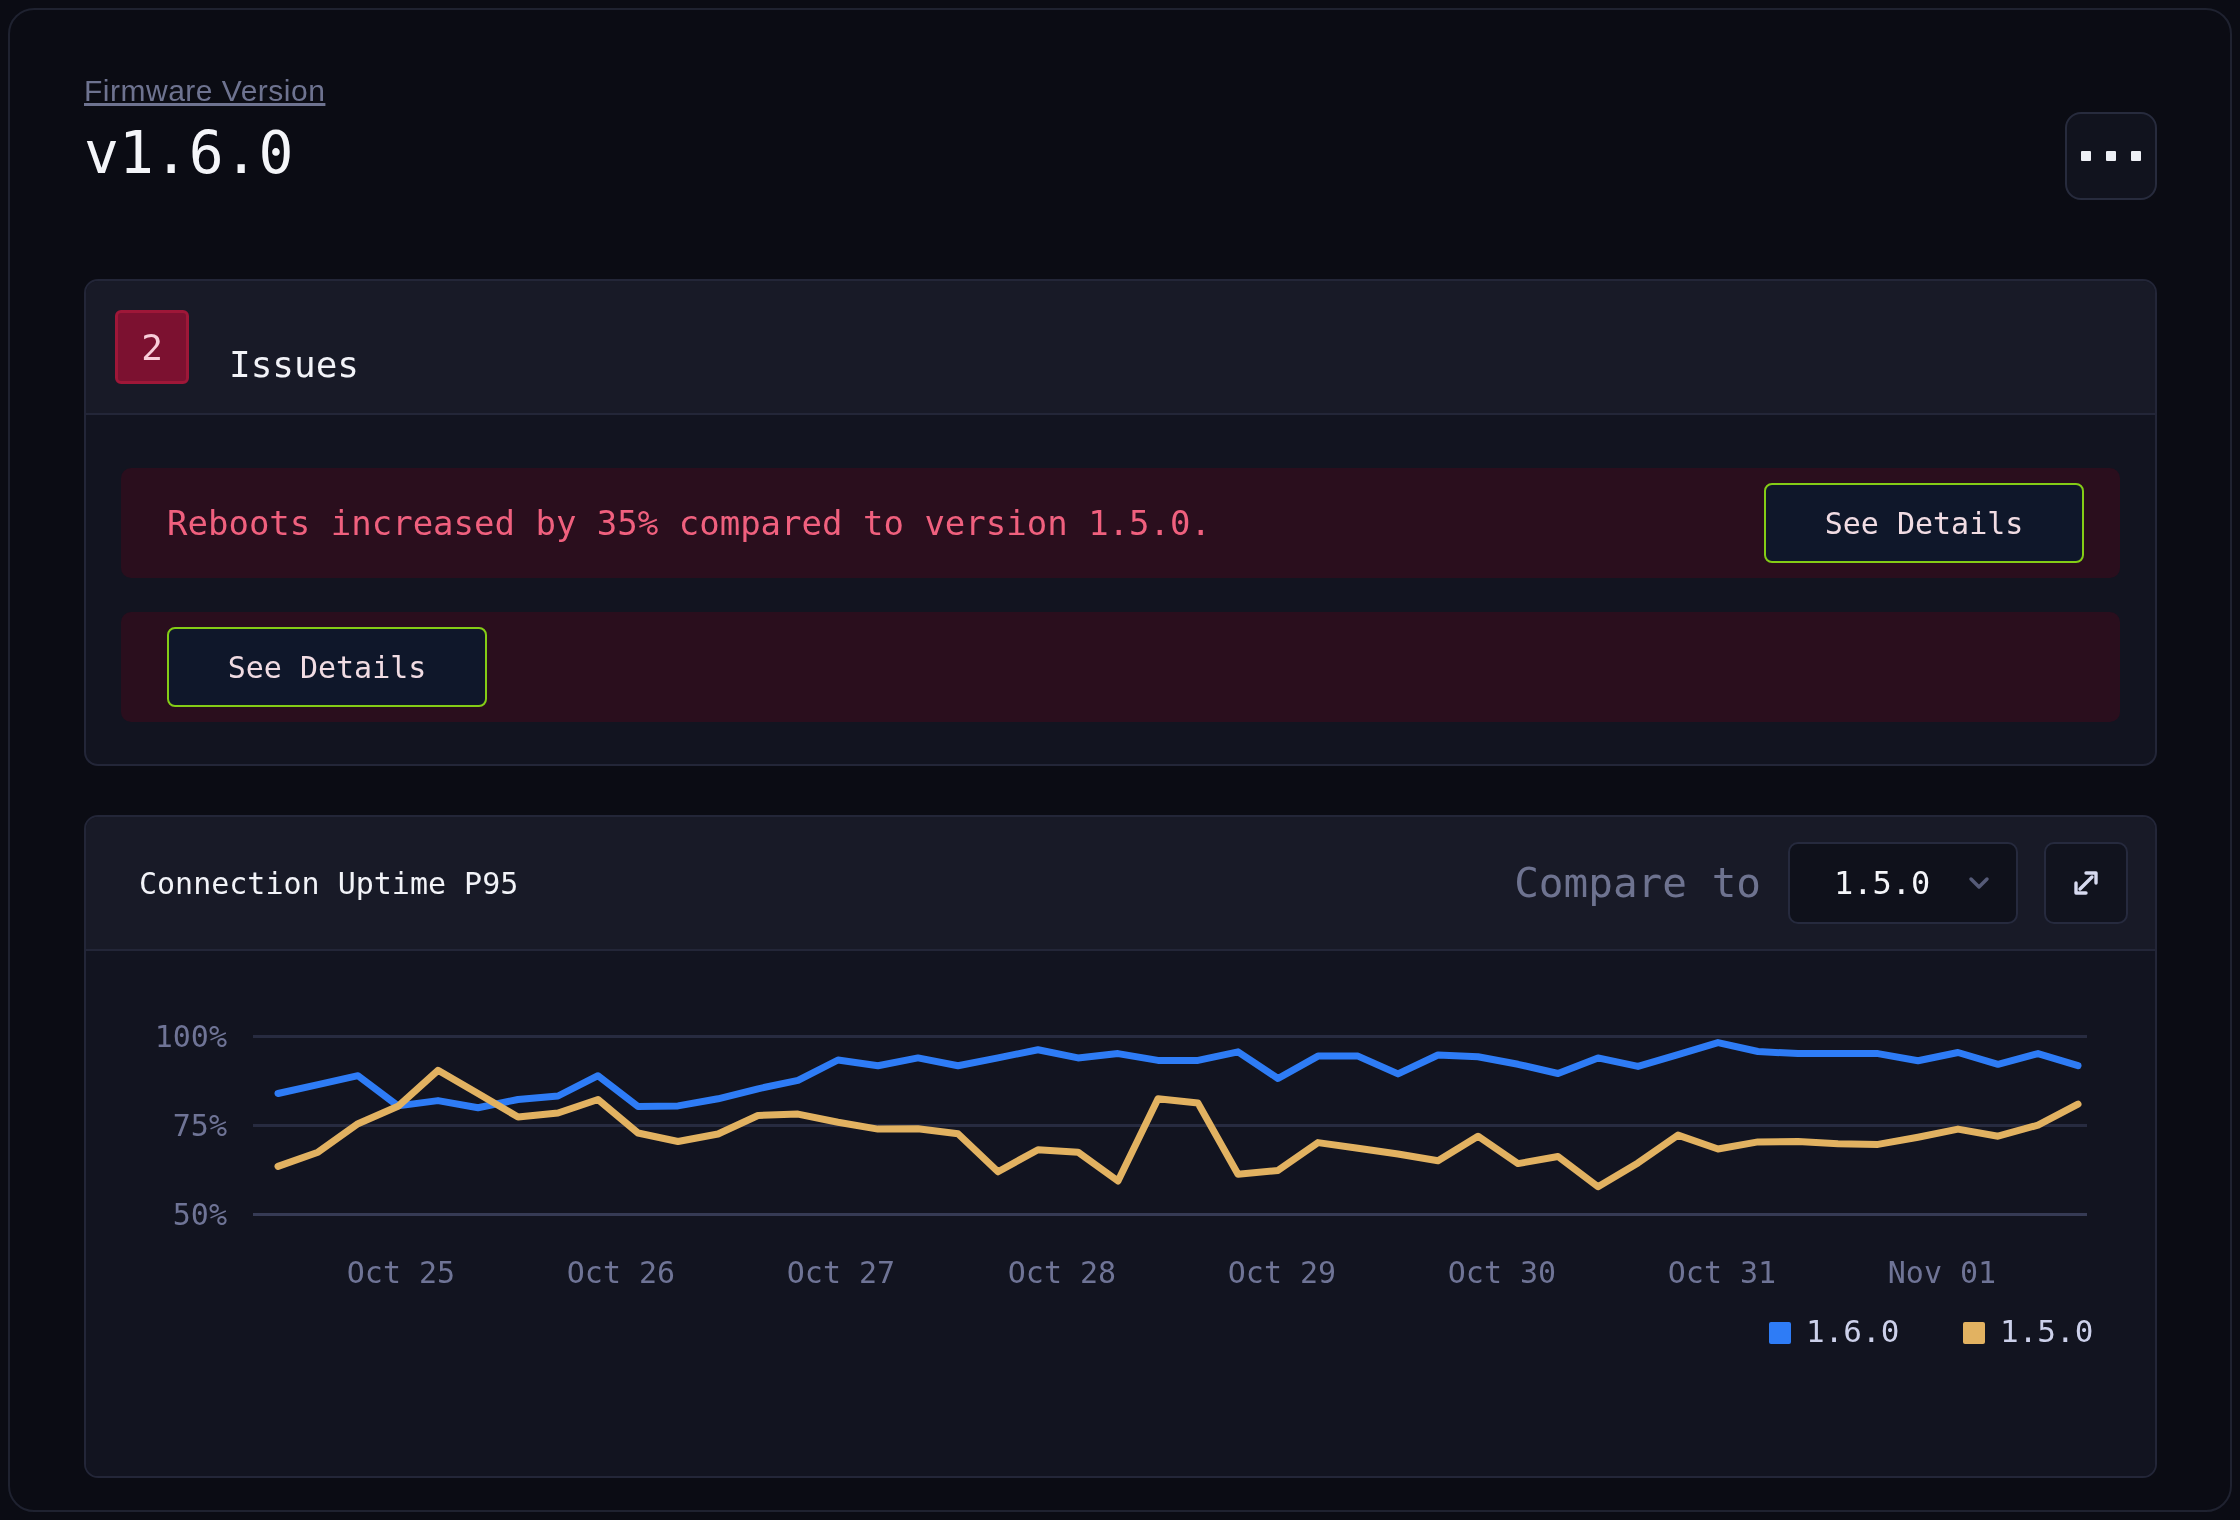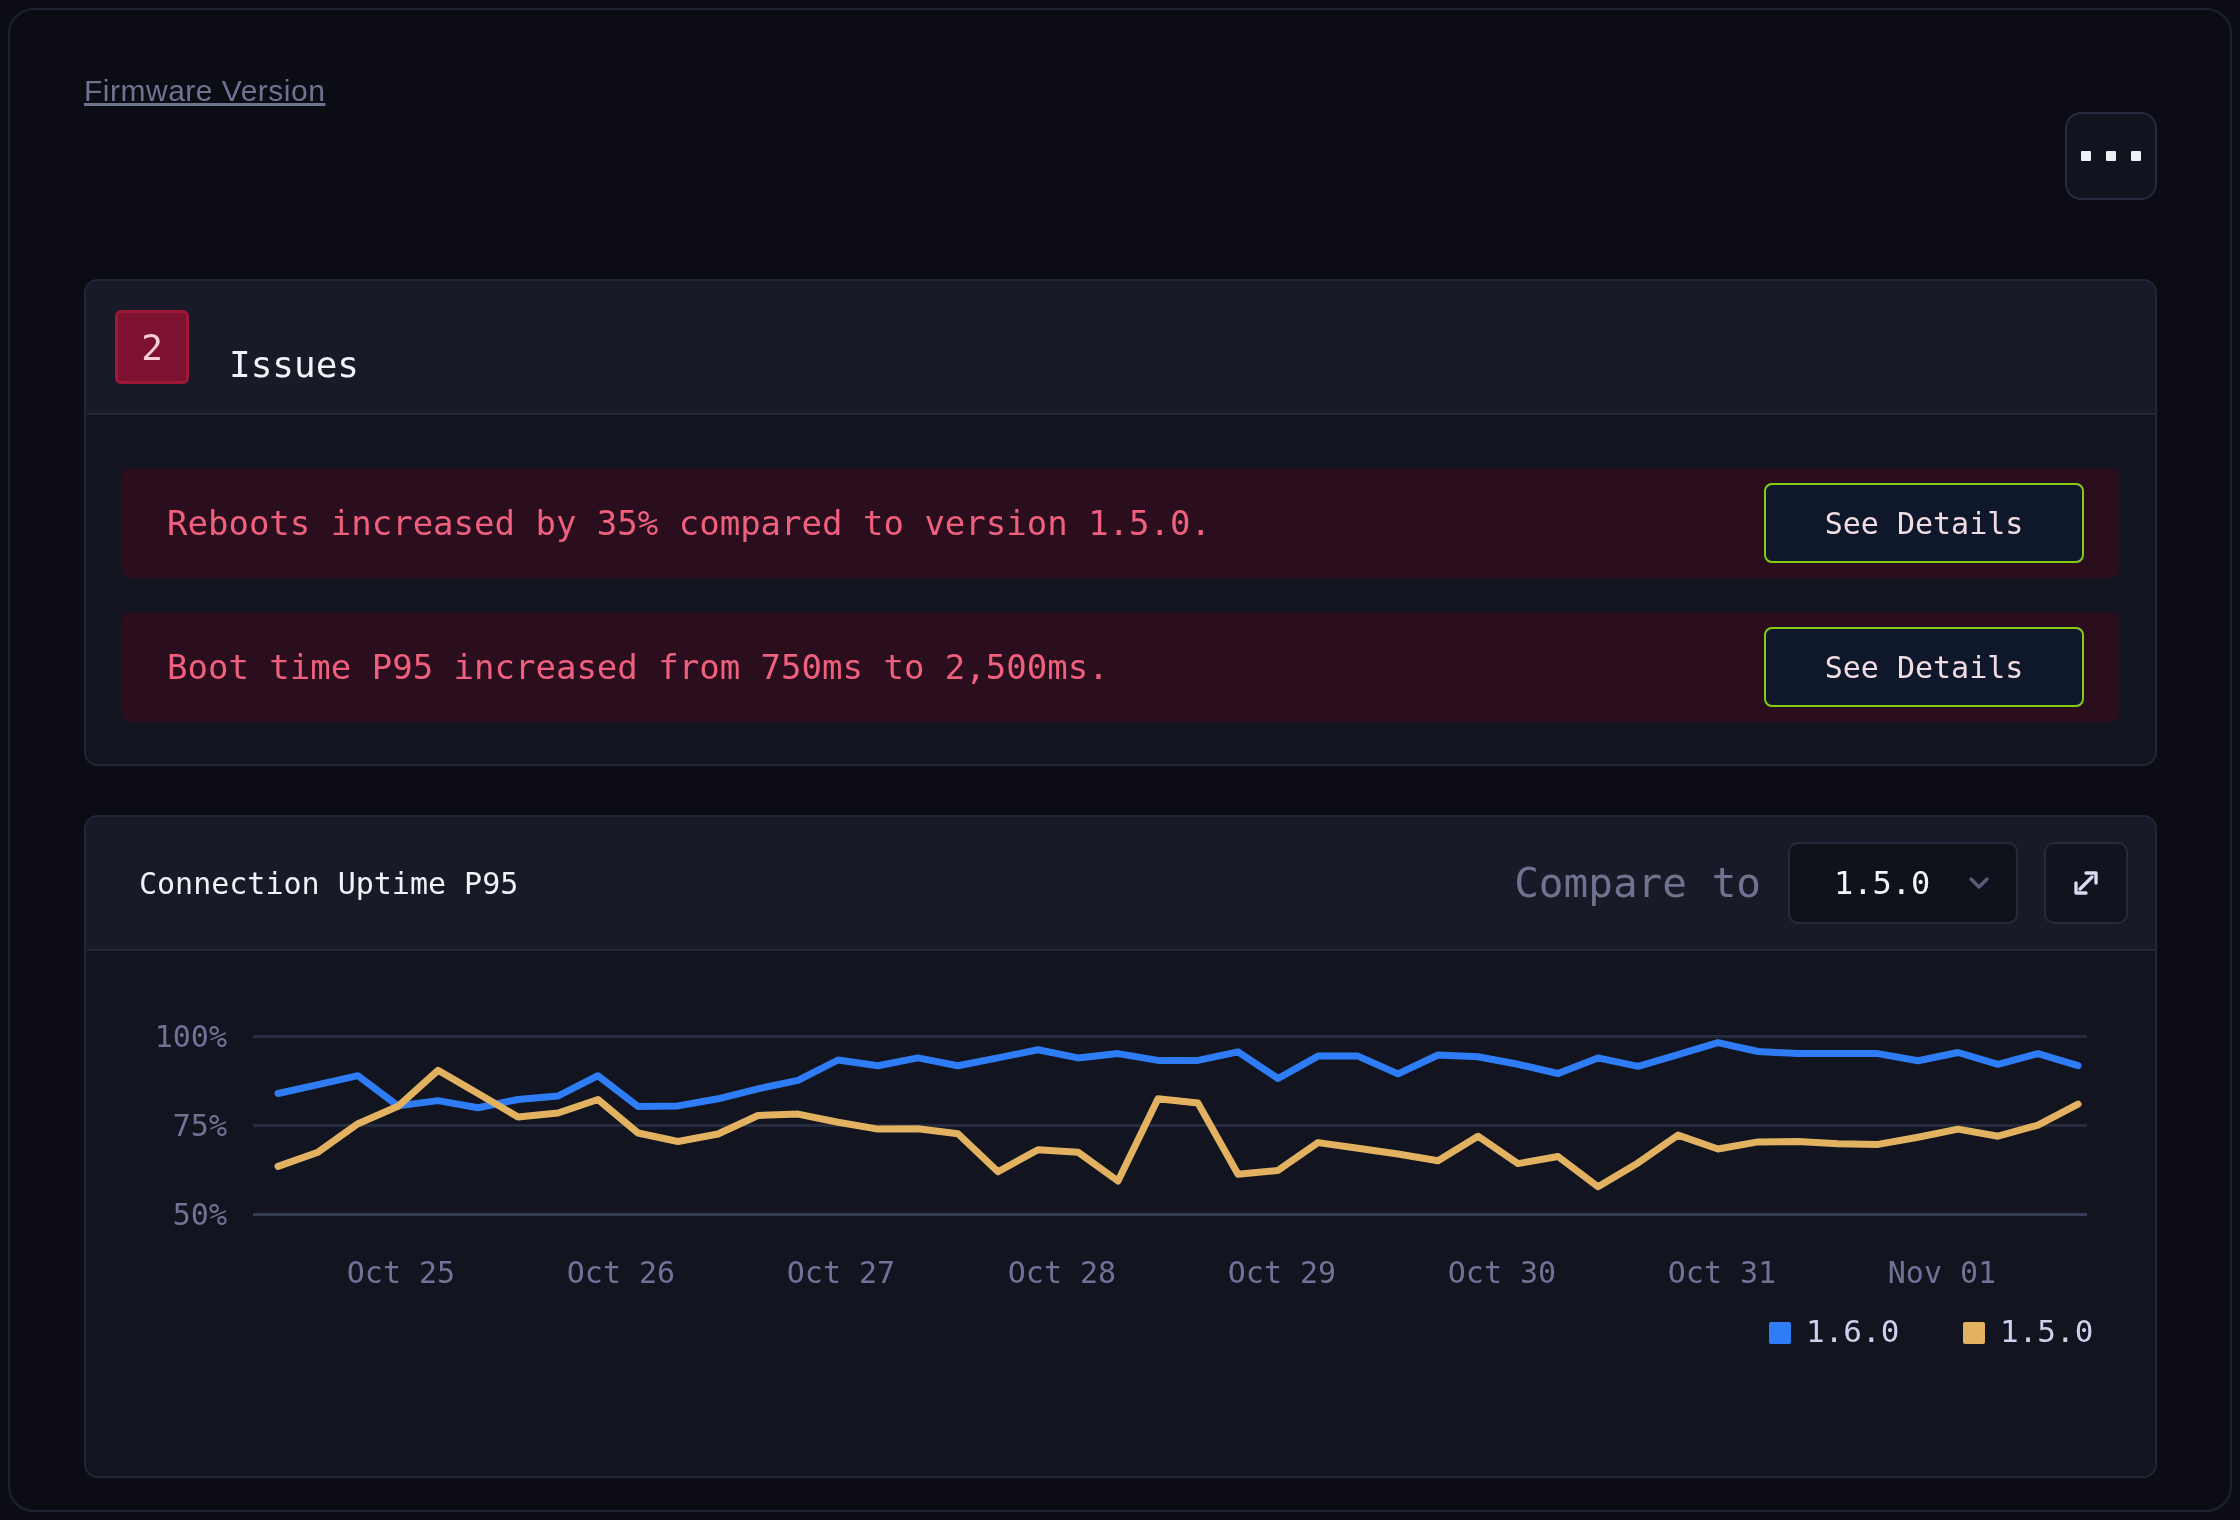--- a/index.html
+++ b/index.html
@@ -84,20 +84,21 @@
 </head>
 <body>
 
 <div class="frame"></div>
 
 <div class="content">
 
   <div class="top-row">
     <div>
       <div class="eyebrow">Firmware Version</div>
+      <div class="version-title">v1.6.0</div>
     </div>
     <div class="menu-btn">
       <span class="icon" style="display:flex; gap:15px;">
         <span class="dot"></span>
           <span class="dot"></span>
           <span class="dot"></span>
       </span>
     </div>
   </div>
 
@@ -105,21 +106,20 @@
     <div class="panel-header">
       <div class="badge">2</div>
       <div class="issues-label">Issues</div>
     </div>
     <div class="issues-body">
       <div class="issue-row">
         <div class="issue-text">Reboots increased by 35% compared to version 1.5.0.</div>
         <button class="details-btn">See Details</button>
       </div>
       <div class="issue-row">
-        <div class="issue-text">Boot time P95 increased from 750ms to 2,500ms.</div>
         <button class="details-btn">See Details</button>
       </div>
     </div>
   </div>
 
   <div class="panel chart-panel">
     <div class="panel-header">
       <div class="chart-title">Connection Uptime P95</div>
       <div class="compare-label">Compare to</div>
       <div class="dropdown">

